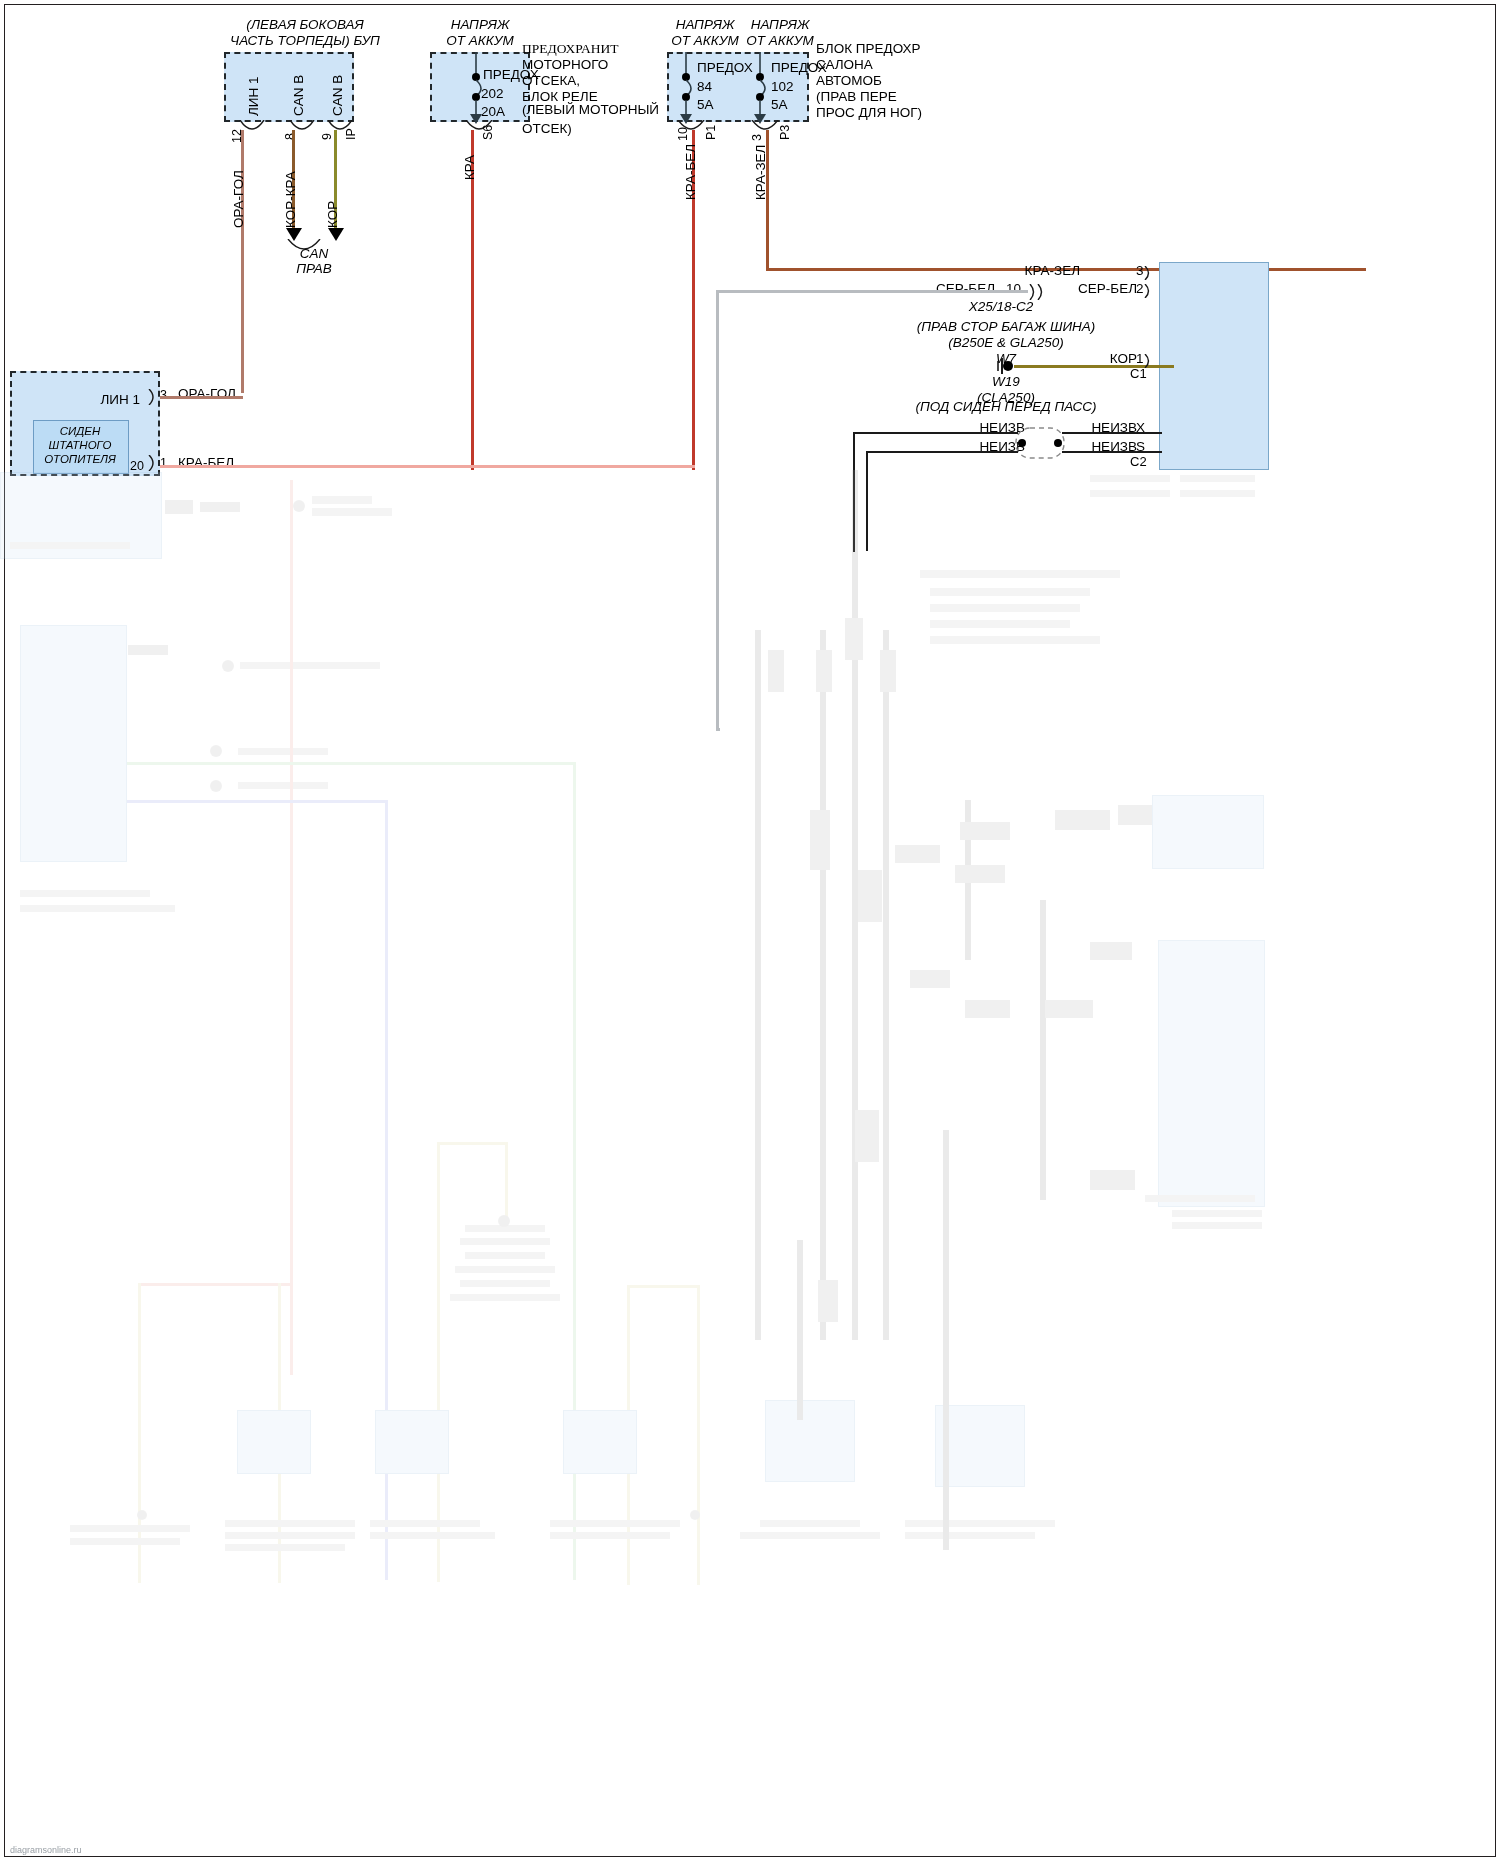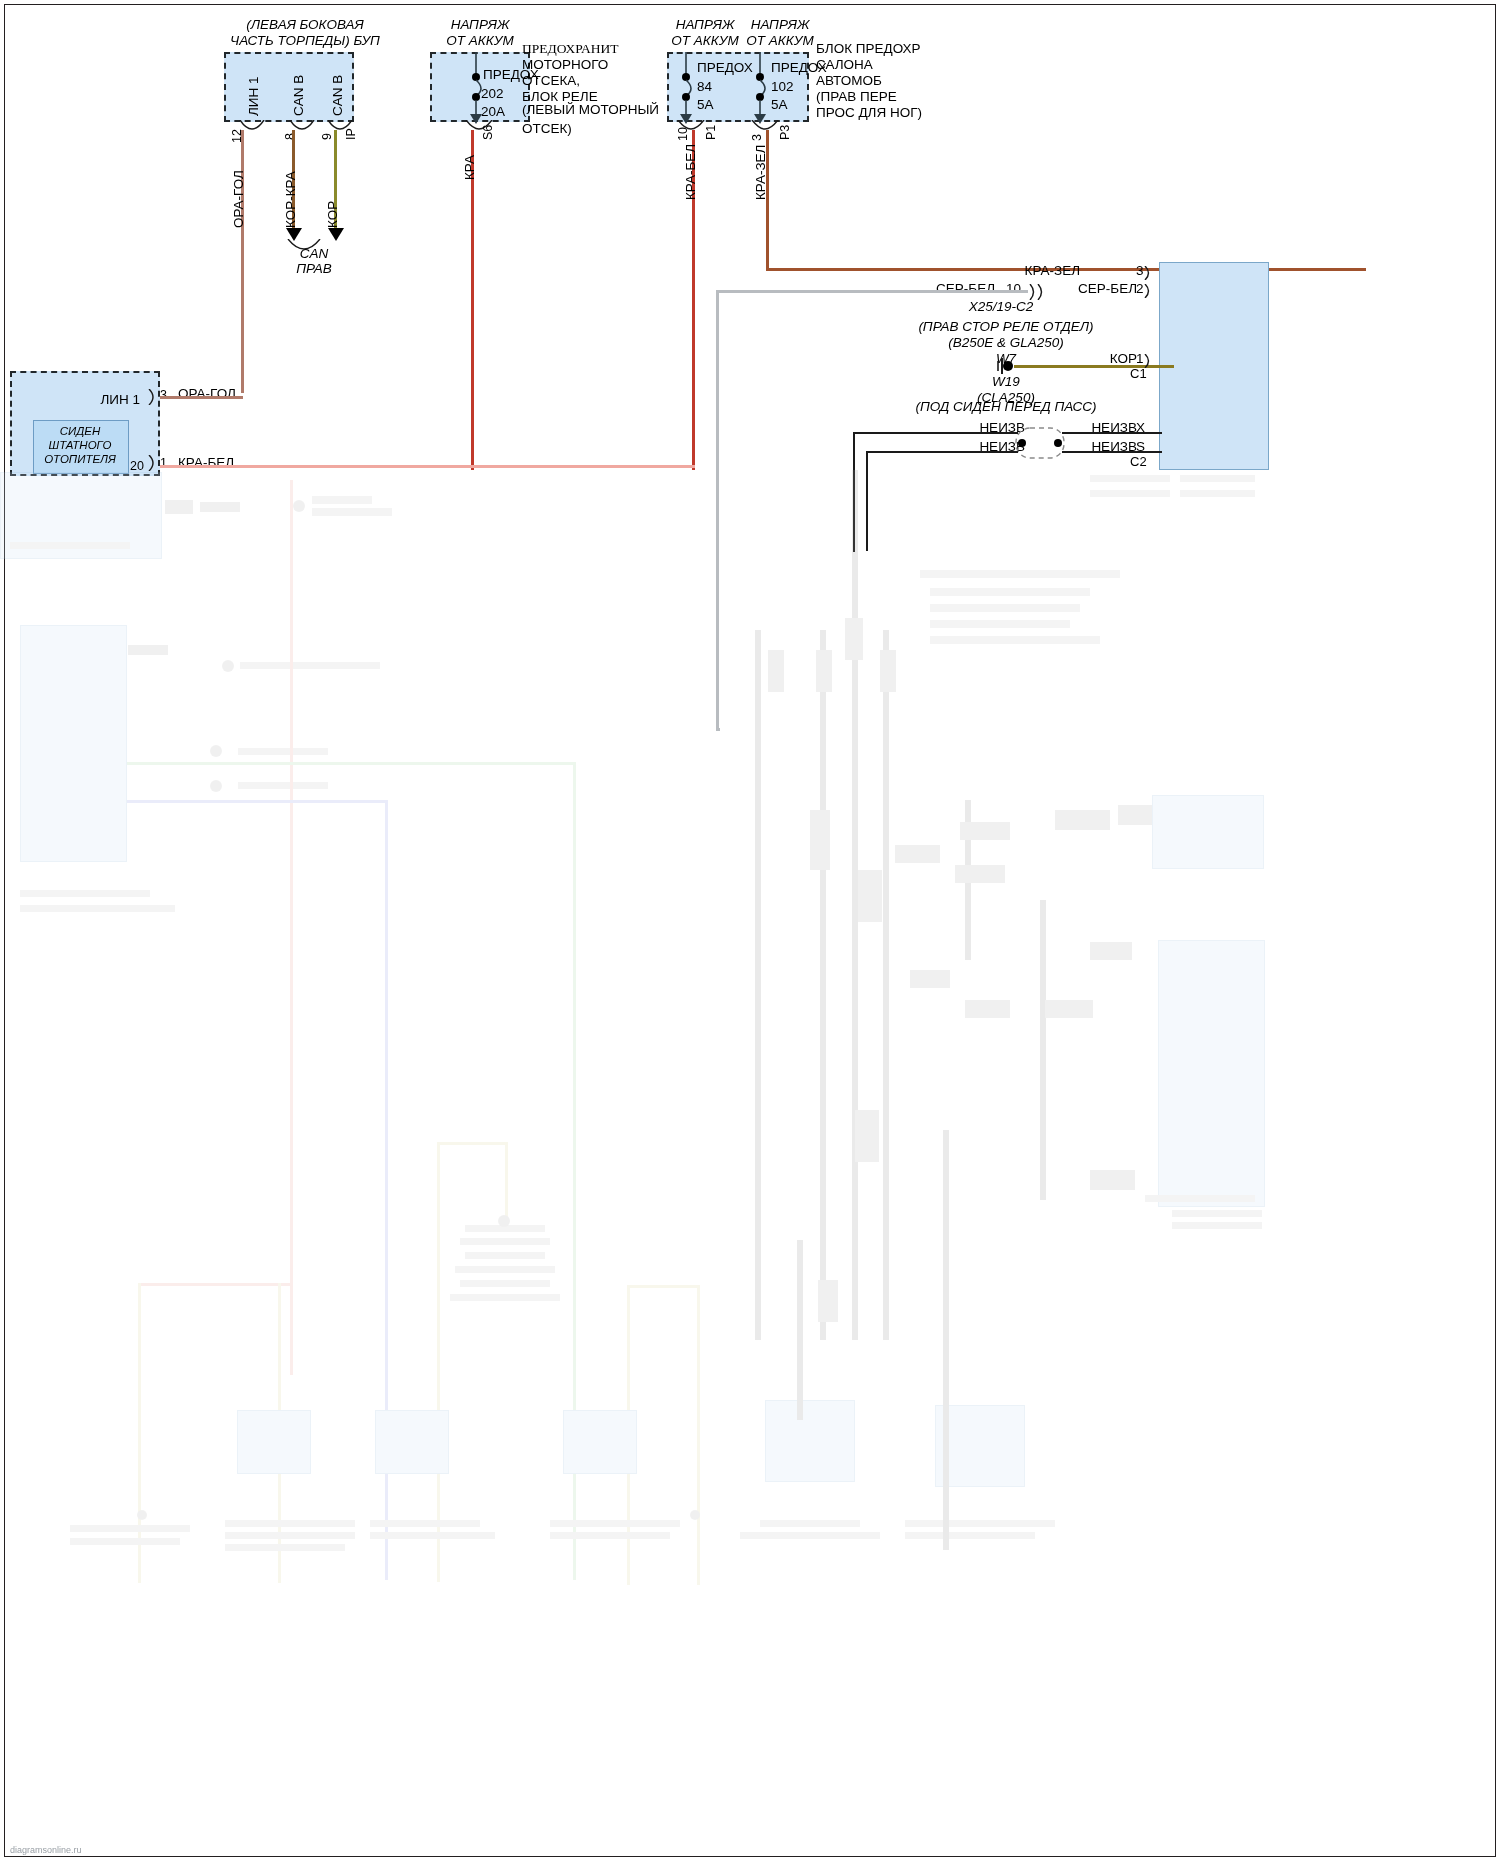--- a/index.html
+++ b/index.html
@@ -195,23 +195,23 @@
     <path d="M4 0 q7 8 0 16" stroke="#1a1a1a" fill="none" stroke-width="1.4"></path>
     <path d="M12 0 q7 8 0 16" stroke="#1a1a1a" fill="none" stroke-width="1.4"></path>
   </svg>
   <div class="lbl r" style="left:985px;top:281px;width:95px;opacity:0;"></div>
   <div class="lbl r" style="left:1062px;top:281px;width:75px;">СЕР-БЕЛ</div>
   <div class="lbl" style="left:1136px;top:281px;">2</div>
   <svg style="position:absolute;left:1143px;top:284px;width:16px;height:14px;">
     <path d="M2 0 q7 7 0 14" stroke="#1a1a1a" fill="none" stroke-width="1.4"></path>
   </svg>
 
-  <div class="lbl c" style="left:916px;top:299px;width:170px;">X25/19-C2</div>
-
-  <div class="lbl c" style="left:856px;top:319px;width:300px;">(ПРАВ СТОР РЕЛЕ ОТДЕЛ)</div>
+  <div class="lbl c" style="left:916px;top:299px;width:170px;">X25/18-C2</div>
+
+  <div class="lbl c" style="left:856px;top:319px;width:300px;">(ПРАВ СТОР БАГАЖ ШИНА)</div>
   <div class="lbl c" style="left:856px;top:335px;width:300px;">(B250E &amp; GLA250)</div>
   <div class="lbl c" style="left:956px;top:351px;width:100px;">W7</div>
 
   <svg style="position:absolute;left:994px;top:358px;width:26px;height:16px;">
     <line x1="4" y1="3" x2="4" y2="13" stroke="#1a1a1a" stroke-width="1.6"></line>
     <line x1="8" y1="0" x2="8" y2="16" stroke="#1a1a1a" stroke-width="2"></line>
     <circle cx="14" cy="8" r="5" fill="#000"></circle>
   </svg>
   <div class="hline" style="left:1014px;top:365px;width:160px;background:#8a7a20;height:3px;"></div>
   <div class="lbl r" style="left:1062px;top:351px;width:75px;">КОР</div>

